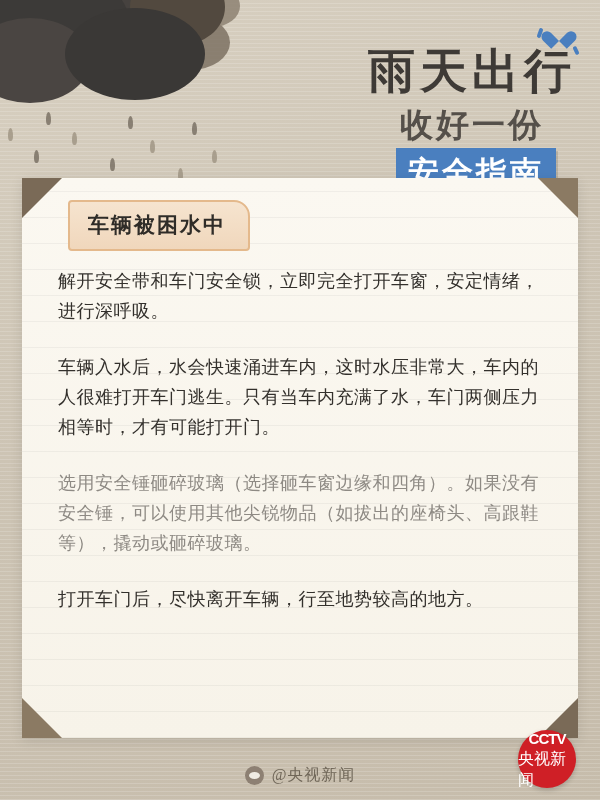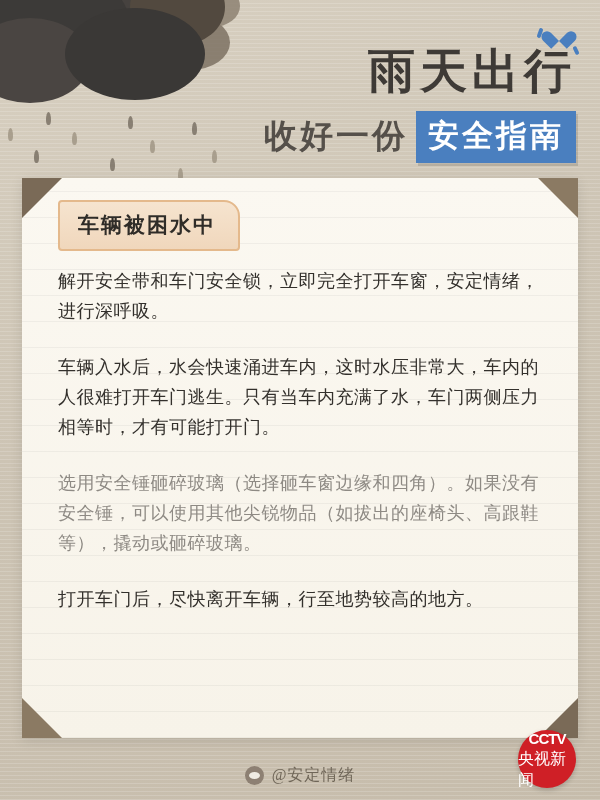--- a/index.html
+++ b/index.html
@@ -73,21 +73,22 @@
     font-weight: bold;
     color: #3e3a36;
     letter-spacing: 5px;
     line-height: 1.25;
     font-family: "Liberation Serif", serif;
   }
   .title-line2 {
     display: flex;
     align-items: center;
     justify-content: flex-end;
-    margin-top: 10px;
+    margin-top: 2px;
+    flex-direction: column;
   }
   .title-sub {
     font-size: 33px;
     font-weight: bold;
     color: #55504a;
     letter-spacing: 3px;
     font-family: "Liberation Serif", serif;
   }
   .title-badge {
     display: inline-block;
@@ -143,21 +144,21 @@
     height: 40px;
     background: #7a6a57;
   }
   .corner.tl { left: 0;  top: 0;  clip-path: polygon(0 0, 100% 0, 0 100%); }
   .corner.tr { right: 0; top: 0;  clip-path: polygon(100% 0, 100% 100%, 0 0); background:#8b7a63; }
   .corner.bl { left: 0;  bottom: 0; clip-path: polygon(0 100%, 0 0, 100% 100%); background:#8b7a63; }
   .corner.br { right: 0; bottom: 0; clip-path: polygon(100% 100%, 0 100%, 100% 0); background:#7a6a57; }
 
   .section-tag {
     position: absolute;
-    left: 36px;
+    left: 46px;
     top: 22px;
     padding: 9px 22px 10px 18px;
     background: linear-gradient(180deg,#f6e4cf 0%, #f0d7bc 100%);
     border: 2px solid #e4b98c;
     border-radius: 4px 16px 4px 4px;
   }
   .section-tag .label {
     font-size: 21px;
     font-weight: bold;
     color: #2f2c28;
@@ -298,21 +299,21 @@
     <div class="body-text">
       <p class="para">解开安全带和车门安全锁，立即完全打开车窗，安定情绪，进行深呼吸。</p>
       <p class="para">车辆入水后，水会快速涌进车内，这时水压非常大，车内的人很难打开车门逃生。只有当车内充满了水，车门两侧压力相等时，才有可能打开门。</p>
       <p class="para gray">选用安全锤砸碎玻璃（选择砸车窗边缘和四角）。如果没有安全锤，可以使用其他尖锐物品（如拔出的座椅头、高跟鞋等），撬动或砸碎玻璃。</p>
       <p class="para last">打开车门后，尽快离开车辆，行至地势较高的地方。</p>
     </div>
   </div>
 
   <div class="footer">
     <span class="weibo-icon"></span>
-    <span class="footer-text">@安定情绪</span>
+    <span class="footer-text">@央视新闻</span>
   </div>
 
   <div class="cctv-logo">
     <span class="cc">CCTV</span>
     <span class="cn">央视新闻</span>
   </div>
 
 </div>
 
 </body></html>

